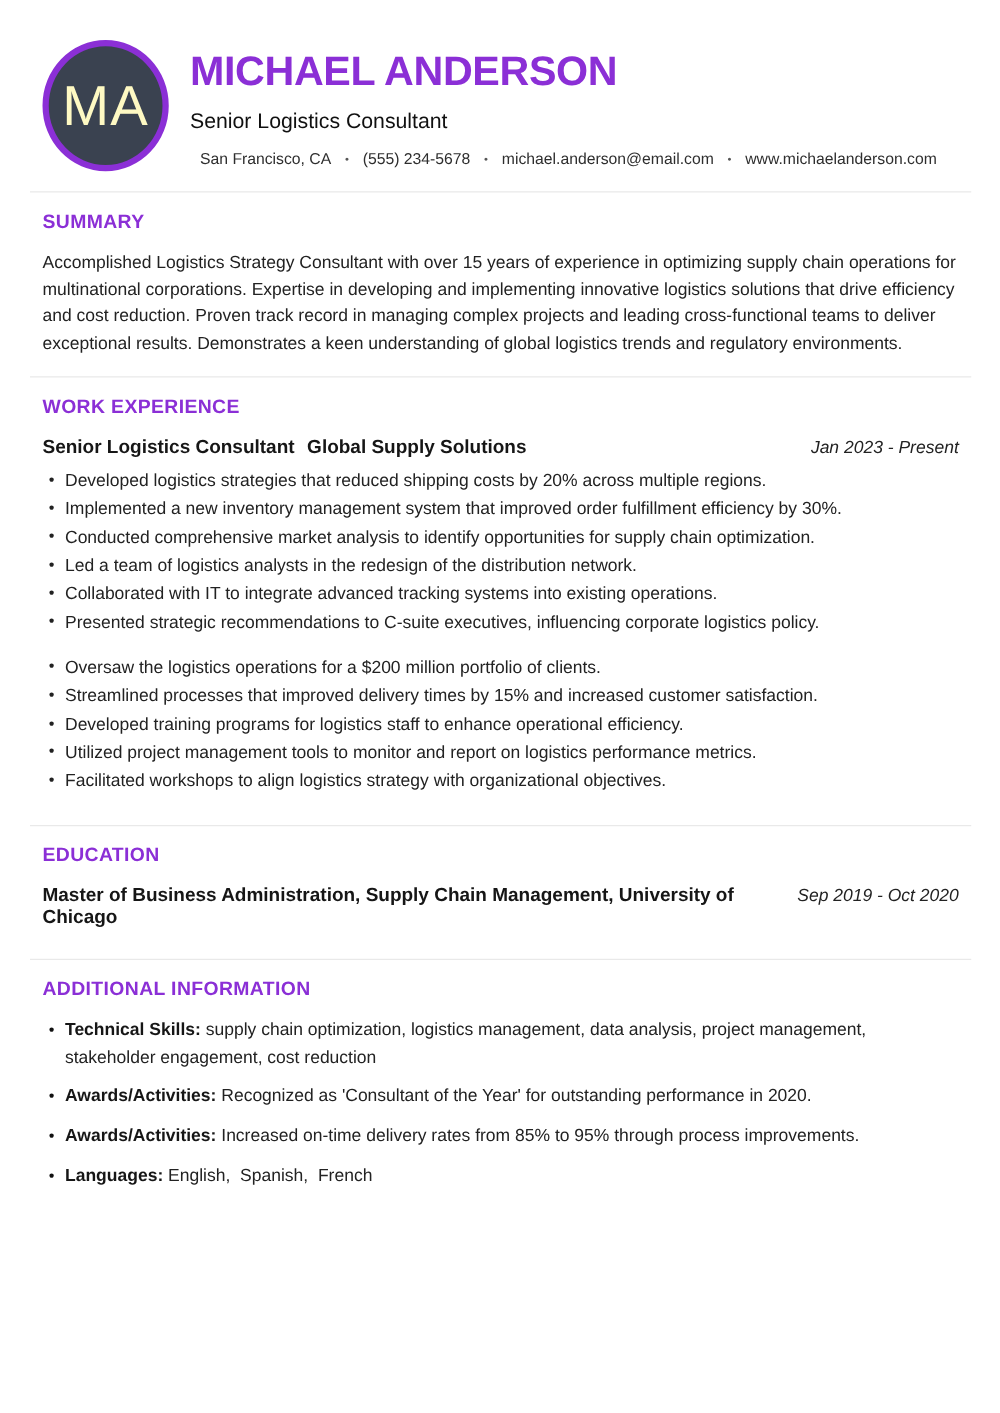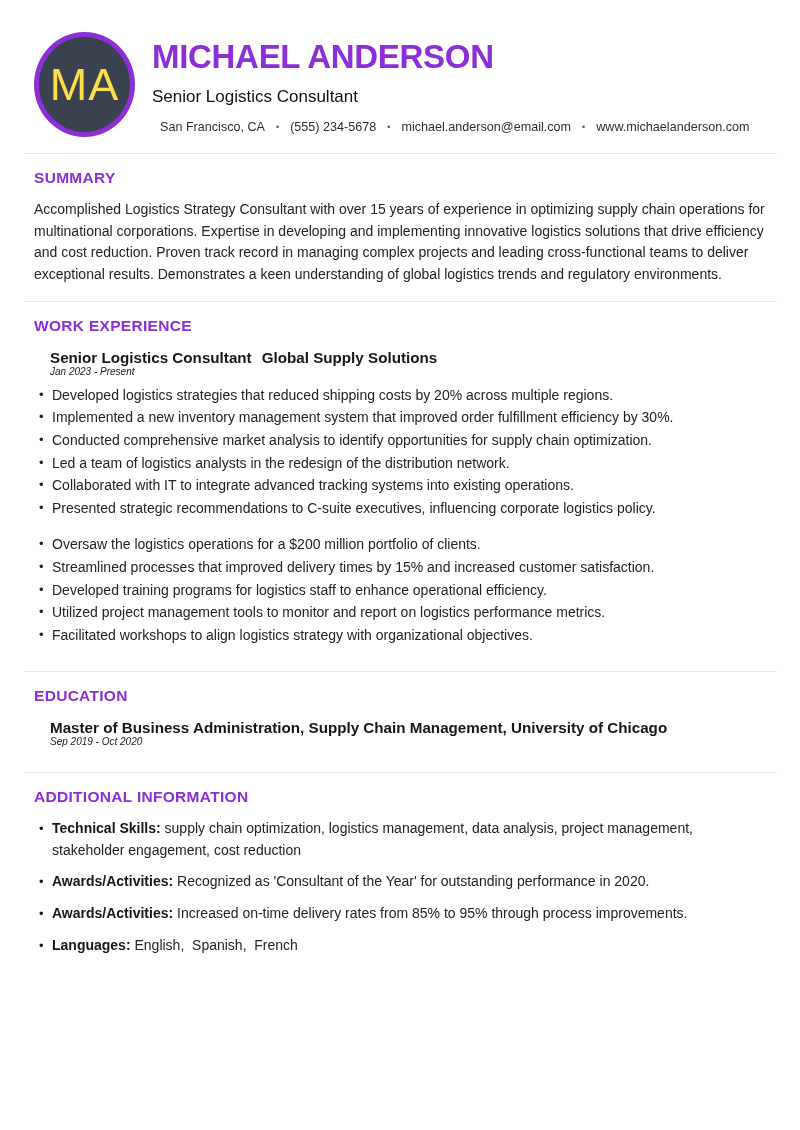--- a/index.html
+++ b/index.html
@@ -14,45 +14,45 @@
 
   
   .header { display: flex; align-items: flex-start; }
   .avatar {
     width: 101px; height: 105px; flex: 0 0 101px;
     border: 5px solid #8b2fd6; border-radius: 50%;
     background: #3a4250;
     display: flex; align-items: center; justify-content: center;
   }
   .initials {
-    color: #fde047; font-size: 45px; font-weight: 400; letter-spacing: 1px;
+    color: #fef9c3; font-size: 45px; font-weight: 400; letter-spacing: 1px;
   }
   .header-text { margin-left: 17px; padding-top: 8px; }
   .name {
     margin: 0; color: #8b2fd6; font-size: 33px; font-weight: 800;
     letter-spacing: -0.3px; line-height: 1.05;
   }
   .job-title { margin-top: 12px; font-size: 17px; color: #101010; }
   .contact { margin-top: 13px; padding-left: 8px; font-size: 12.6px; color: #2e2e2e; }
   .contact .dot { display: inline-block; font-size: 9px; color: #555; margin: 0 11px; vertical-align: 1px; }
 
   
   .divider { border: none; border-top: 1px solid #e9e9e9; margin: 0 -10px; }
   .div-1 { margin-top: 16px; }
   .div-2 { margin-top: 15px; }
   .div-3 { margin-top: 25px; }
   .div-4 { margin-top: 25px; }
   .sec-heading {
     margin: 15px 0 0; color: #8b2fd6; font-size: 15.5px; font-weight: 700;
     letter-spacing: 0.3px; text-transform: uppercase;
   }
-  .row-head { display: flex; justify-content: space-between; align-items: baseline; flex-direction: column; }
+  .row-head { display: flex; justify-content: space-between; align-items: baseline; }
   .bold-line { font-weight: 700; font-size: 15.2px; color: #161616; }
   .company { margin-left: 10px; }
-  .date { font-style: italic; font-size: 10px; color: #222; white-space: nowrap; flex: 0 0 auto; margin-left: 16px; }
+  .date { font-style: italic; font-size: 14px; color: #222; white-space: nowrap; flex: 0 0 auto; margin-left: 16px; }
 
   
   .summary-text { margin: 12px 0 0; font-size: 14px; line-height: 21.7px; color: #222; }
 
   
   .job { margin-top: 14px; }
   .bullets { list-style: none; margin: 7px 0 0; padding: 0; }
   .bullets li {
     position: relative; padding-left: 18px; font-size: 14px;
     line-height: 22.6px; color: #222;

